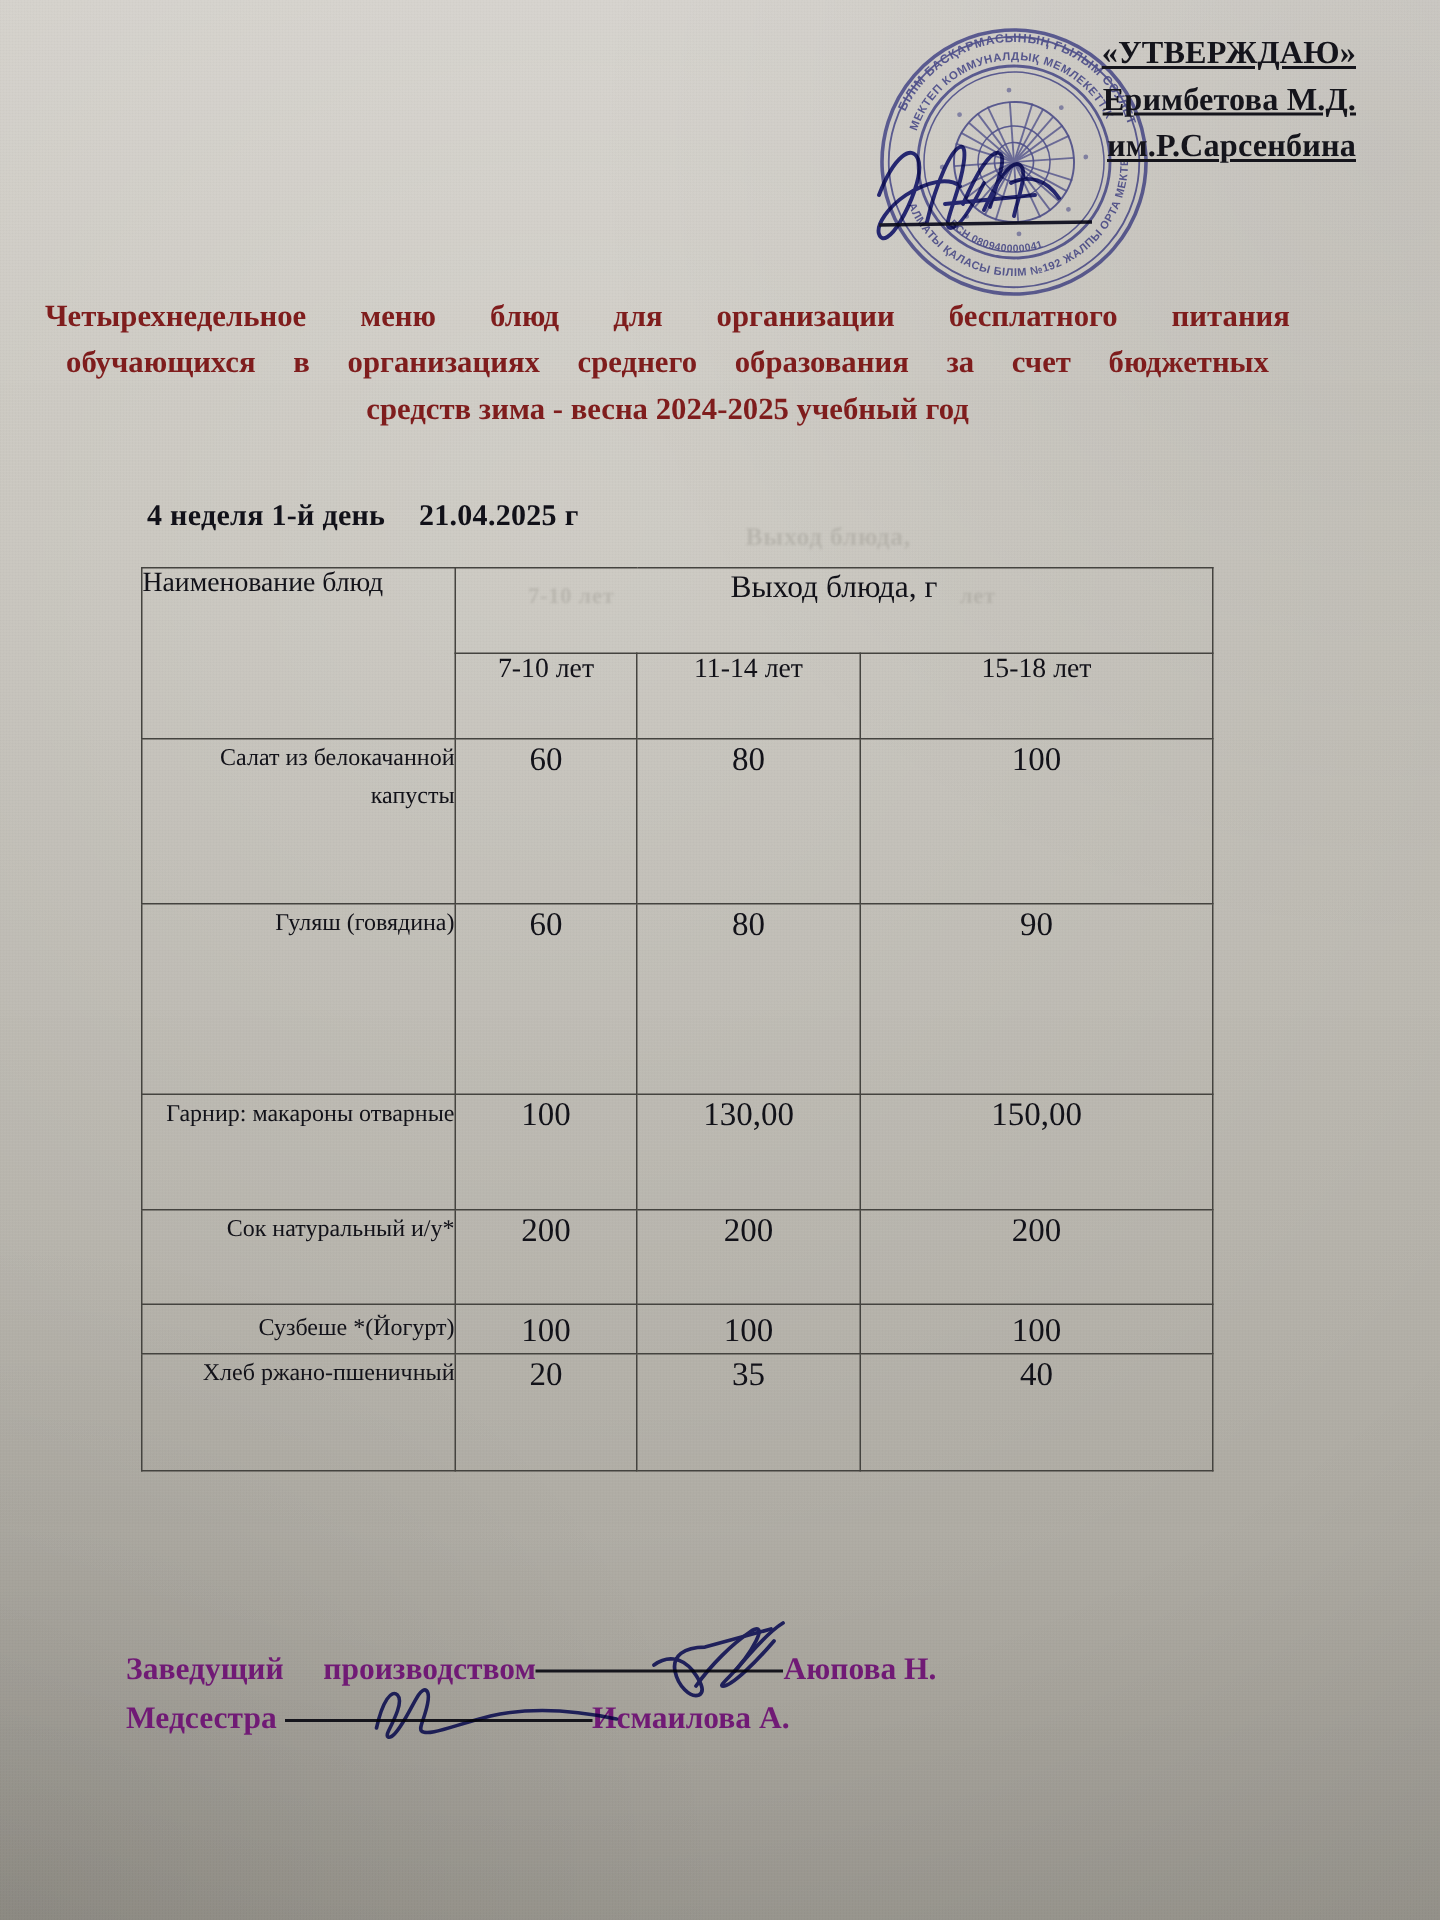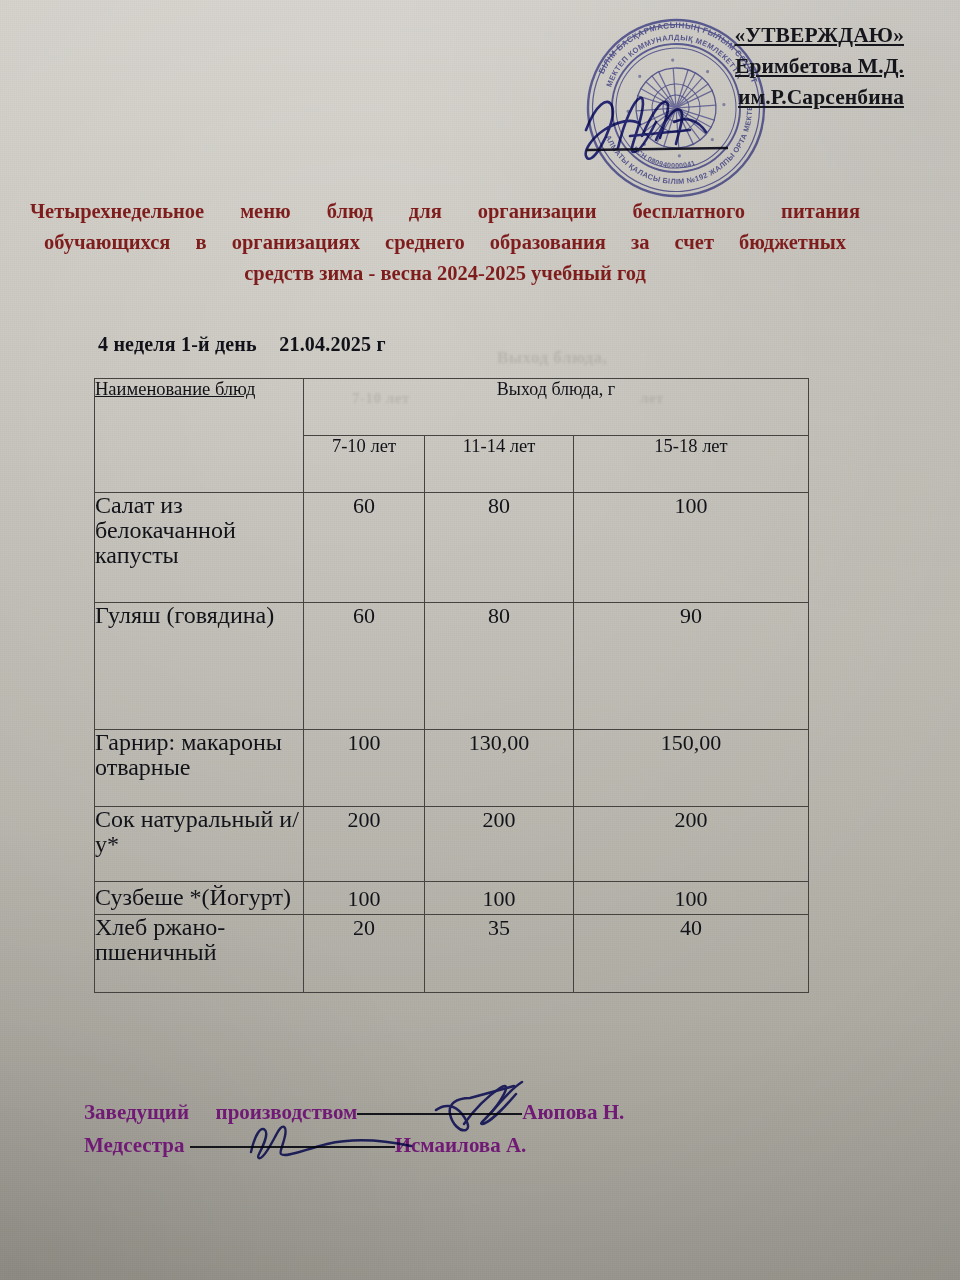--- a/index.html
+++ b/index.html
@@ -160,42 +160,41 @@
   #menu-table .col-a      { width: 121px; }
   #menu-table .col-b      { width: 149px; }
   #menu-table .col-c      { width: 235px; }
 
   th.hdr-name {
     text-align: left;
     vertical-align: middle;
     font-weight: bold;
     font-size: 18.5px;
     padding: 0 0 0 11px;
-    text-decoration: underline;
   }
   th.hdr-span {
     text-align: center;
     vertical-align: middle;
     font-weight: bold;
-    font-size: 18px;
+    font-size: 21px;
     height: 56px;
   }
   th.hdr-age {
     text-align: center;
     vertical-align: middle;
     font-weight: bold;
     font-size: 18.5px;
     height: 56px;
   }
 
   td.dish {
-    font-size: 24px;
+    font-size: 16px;
     line-height: 25px;
     padding: 7px 6px 6px 11px;
-    text-align: left;
+    text-align: right;
   }
   td.val {
     font-size: 22px;
     text-align: center;
     padding-top: 9px;
   }
   
   tr.row-bread td.val { vertical-align: bottom; padding-bottom: 8px; padding-top: 0; }
   tr.row-bread td.dish { padding-top: 18px; }
 
@@ -355,21 +354,21 @@
         <td class="val">60</td>
         <td class="val">80</td>
         <td class="val">90</td>
       </tr>
       <tr style="height:77px;">
         <td class="dish">Гарнир: макароны отварные</td>
         <td class="val">100</td>
         <td class="val">130,00</td>
         <td class="val">150,00</td>
       </tr>
-      <tr style="height:75px;">
+      <tr style="height:63px;">
         <td class="dish">Сок натуральный и/у*</td>
         <td class="val">200</td>
         <td class="val">200</td>
         <td class="val">200</td>
       </tr>
       <tr style="height:33px;">
         <td class="dish" style="padding-top:3px;">Сузбеше *(Йогурт)</td>
         <td class="val" style="padding-top:4px;">100</td>
         <td class="val" style="padding-top:4px;">100</td>
         <td class="val" style="padding-top:4px;">100</td>

